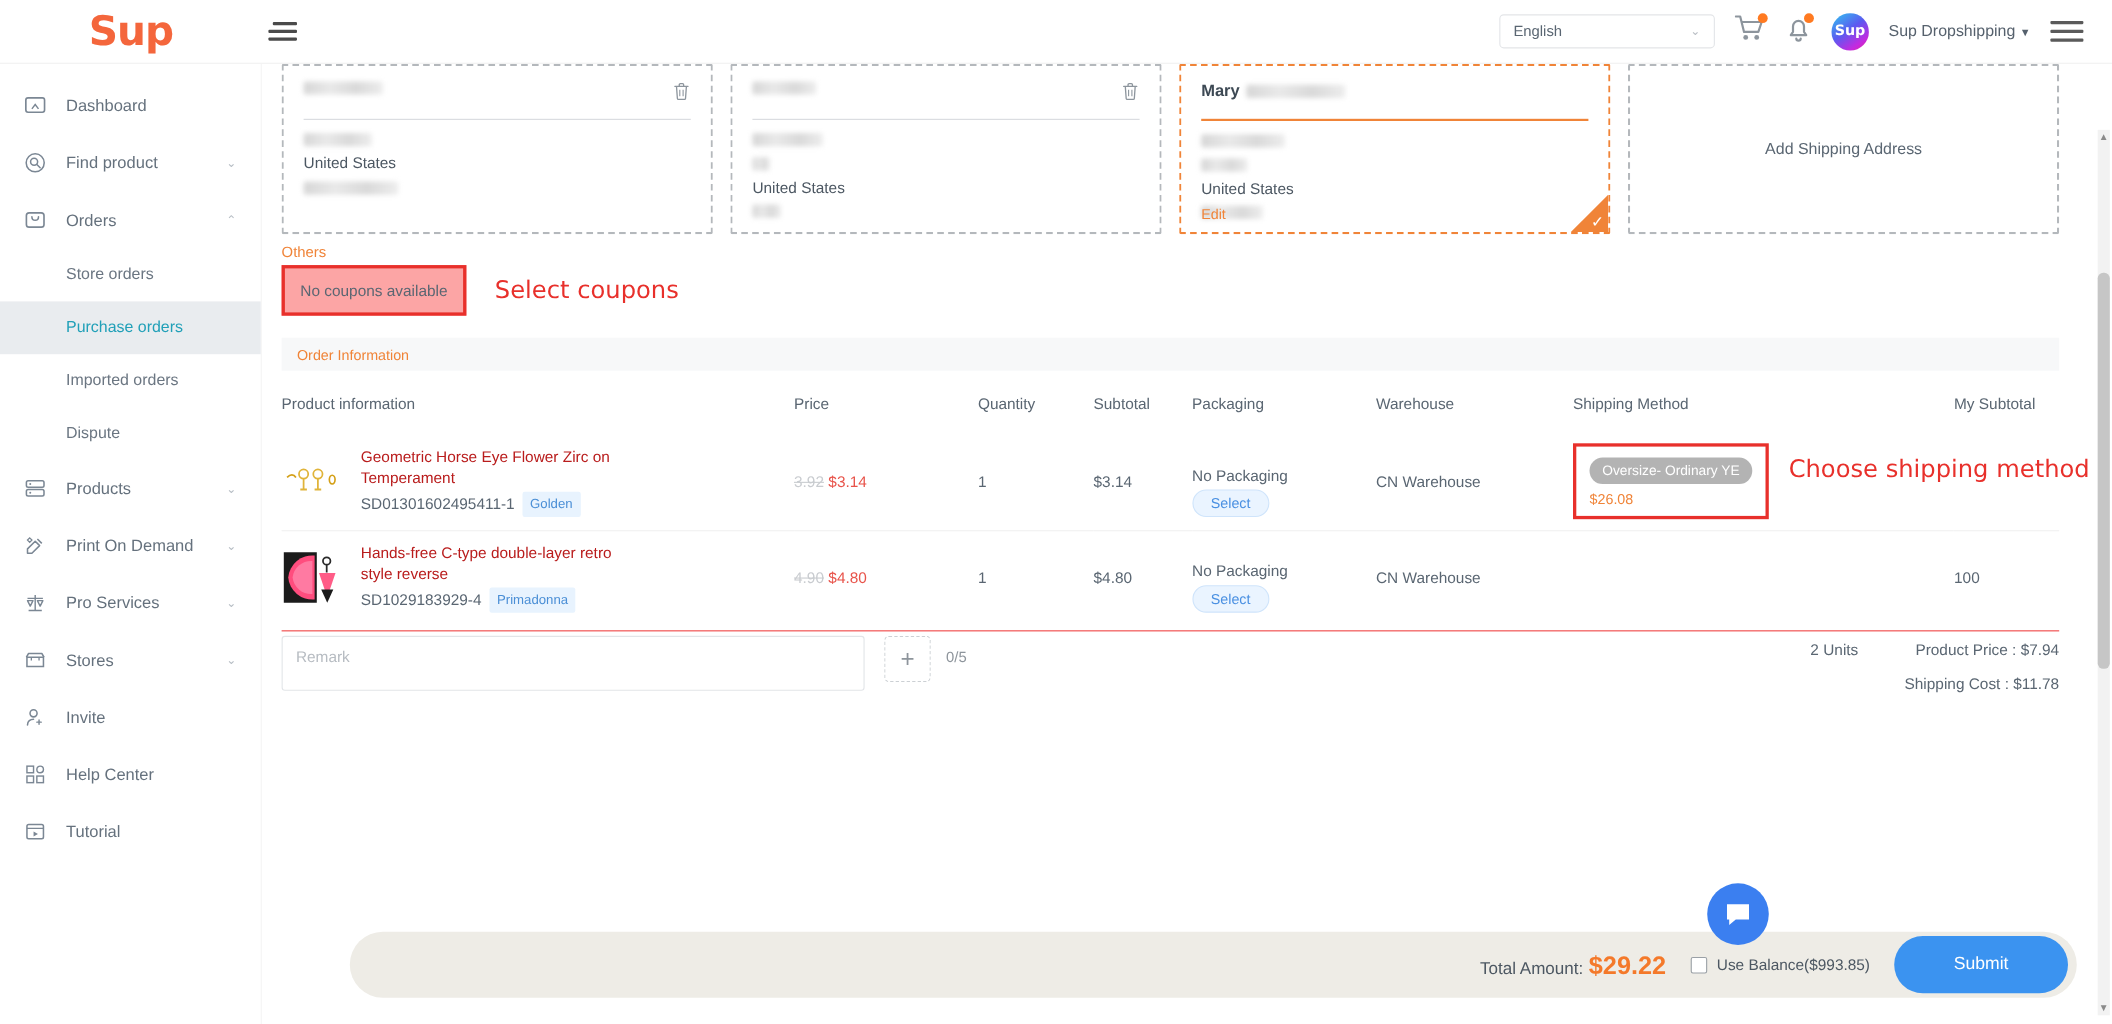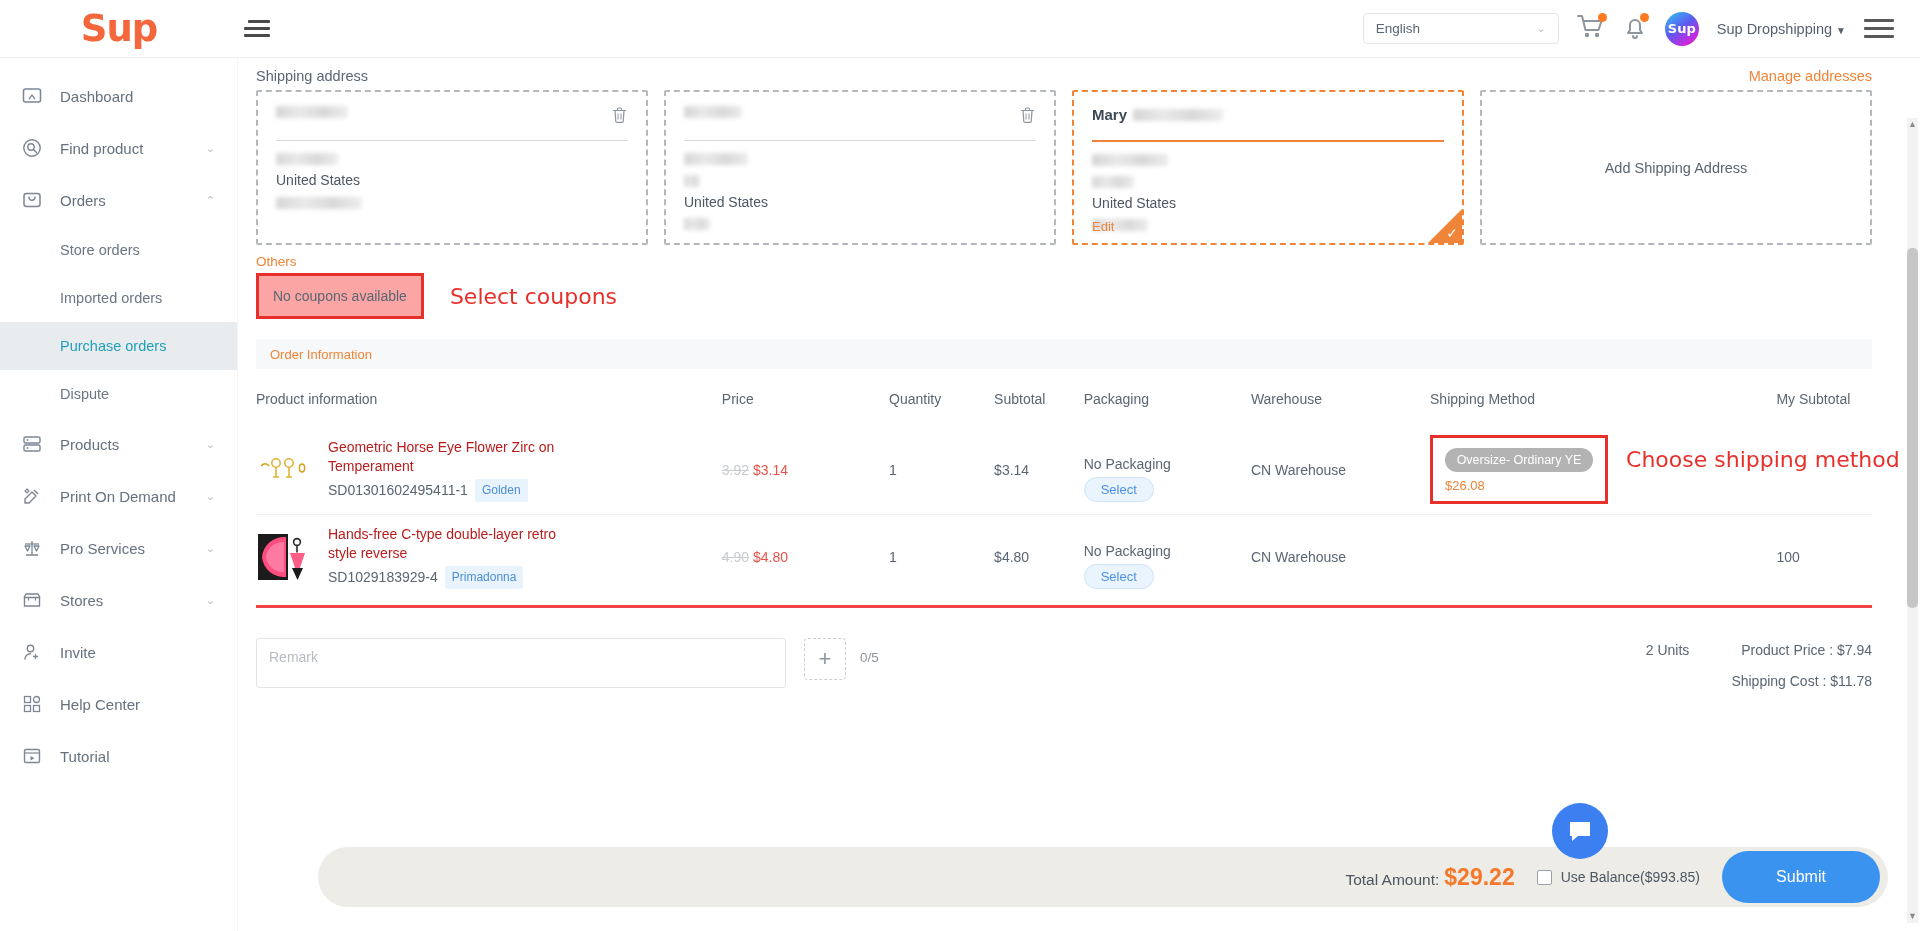--- a/index.html
+++ b/index.html
@@ -171,21 +171,21 @@
   .ship-cost { color: #f08438; font-size: 13px; margin-top: 6px; }
   .ship-annot {
     position: absolute; left: 196px; top: 12px; color: #e8302b;
     font-size: 22px; white-space: nowrap; font-family: "DejaVu Sans", sans-serif;
   }
   .inv { color: #f08438; font-size: 14px; }
 
   
   .remark-row {
     display: flex; align-items: flex-start; margin-top: 6px;
-    border-top: 3px solid #ef4444; padding-top: 30px; margin-right: 28px;
+    border-top: 1px solid #ef4444; padding-top: 4px; margin-right: 28px;
   }
   .remark-input {
     width: 530px; height: 50px; border: 1px solid #e2e5e8; border-radius: 3px;
     padding: 10px 12px; font-size: 14px; color: #5a6672; resize: none;
     font-family: "Liberation Sans", sans-serif; outline: none;
   }
   .remark-input::placeholder { color: #b7bcc2; }
   .plus-box {
     width: 42px; height: 42px; border: 1px dashed #ccd0d4; border-radius: 4px;
     display: flex; align-items: center; justify-content: center;
@@ -306,25 +306,25 @@
             <path d="M7 7c0 2 1.3 3.3 3 3.3S13 9 13 7" stroke="#7b8794" stroke-width="1.4" stroke-linecap="round"></path>
           </svg>
       </span>
       <span class="lbl">Orders</span>
       <span class="arrow">⌃</span>
     </div>
 
     <div class="nav-sub">
       <span>Store orders</span>
     </div>
+    <div class="nav-sub active">
+      <span>Purchase orders</span>
+    </div>
     <div class="nav-sub">
       <span>Imported orders</span>
-    </div>
-    <div class="nav-sub active">
-      <span>Purchase orders</span>
     </div>
     <div class="nav-sub">
       <span>Dispute</span>
     </div>
 
     <div class="nav-item">
       <span class="ico">
         <svg width="20" height="20" viewBox="0 0 20 20" fill="none">
             <rect x="2" y="3" width="16" height="6" rx="1.6" stroke="#7b8794" stroke-width="1.4"></rect>
             <rect x="2" y="11" width="16" height="6" rx="1.6" stroke="#7b8794" stroke-width="1.4"></rect>
@@ -402,24 +402,20 @@
             <path d="M8.5 10l4 2.2-4 2.2z" fill="#7b8794"></path>
           </svg>
       </span>
       <span class="lbl">Tutorial</span>
     </div>
   </div>
 
   <div class="main">
     <div class="content">
 
-      <div class="sec-row">
-        <div class="sec-title">Shipping address</div>
-        <div class="manage-link">Manage addresses</div>
-      </div>
 
       <div class="addr-grid">
 
         <div class="addr-card">
           <div class="addr-top">
             <div class="addr-name">
               <span class="blur" style="width:72px"></span>
             </div>
             <span class="trash">
               <svg width="17" height="18" viewBox="0 0 17 18" fill="none">

